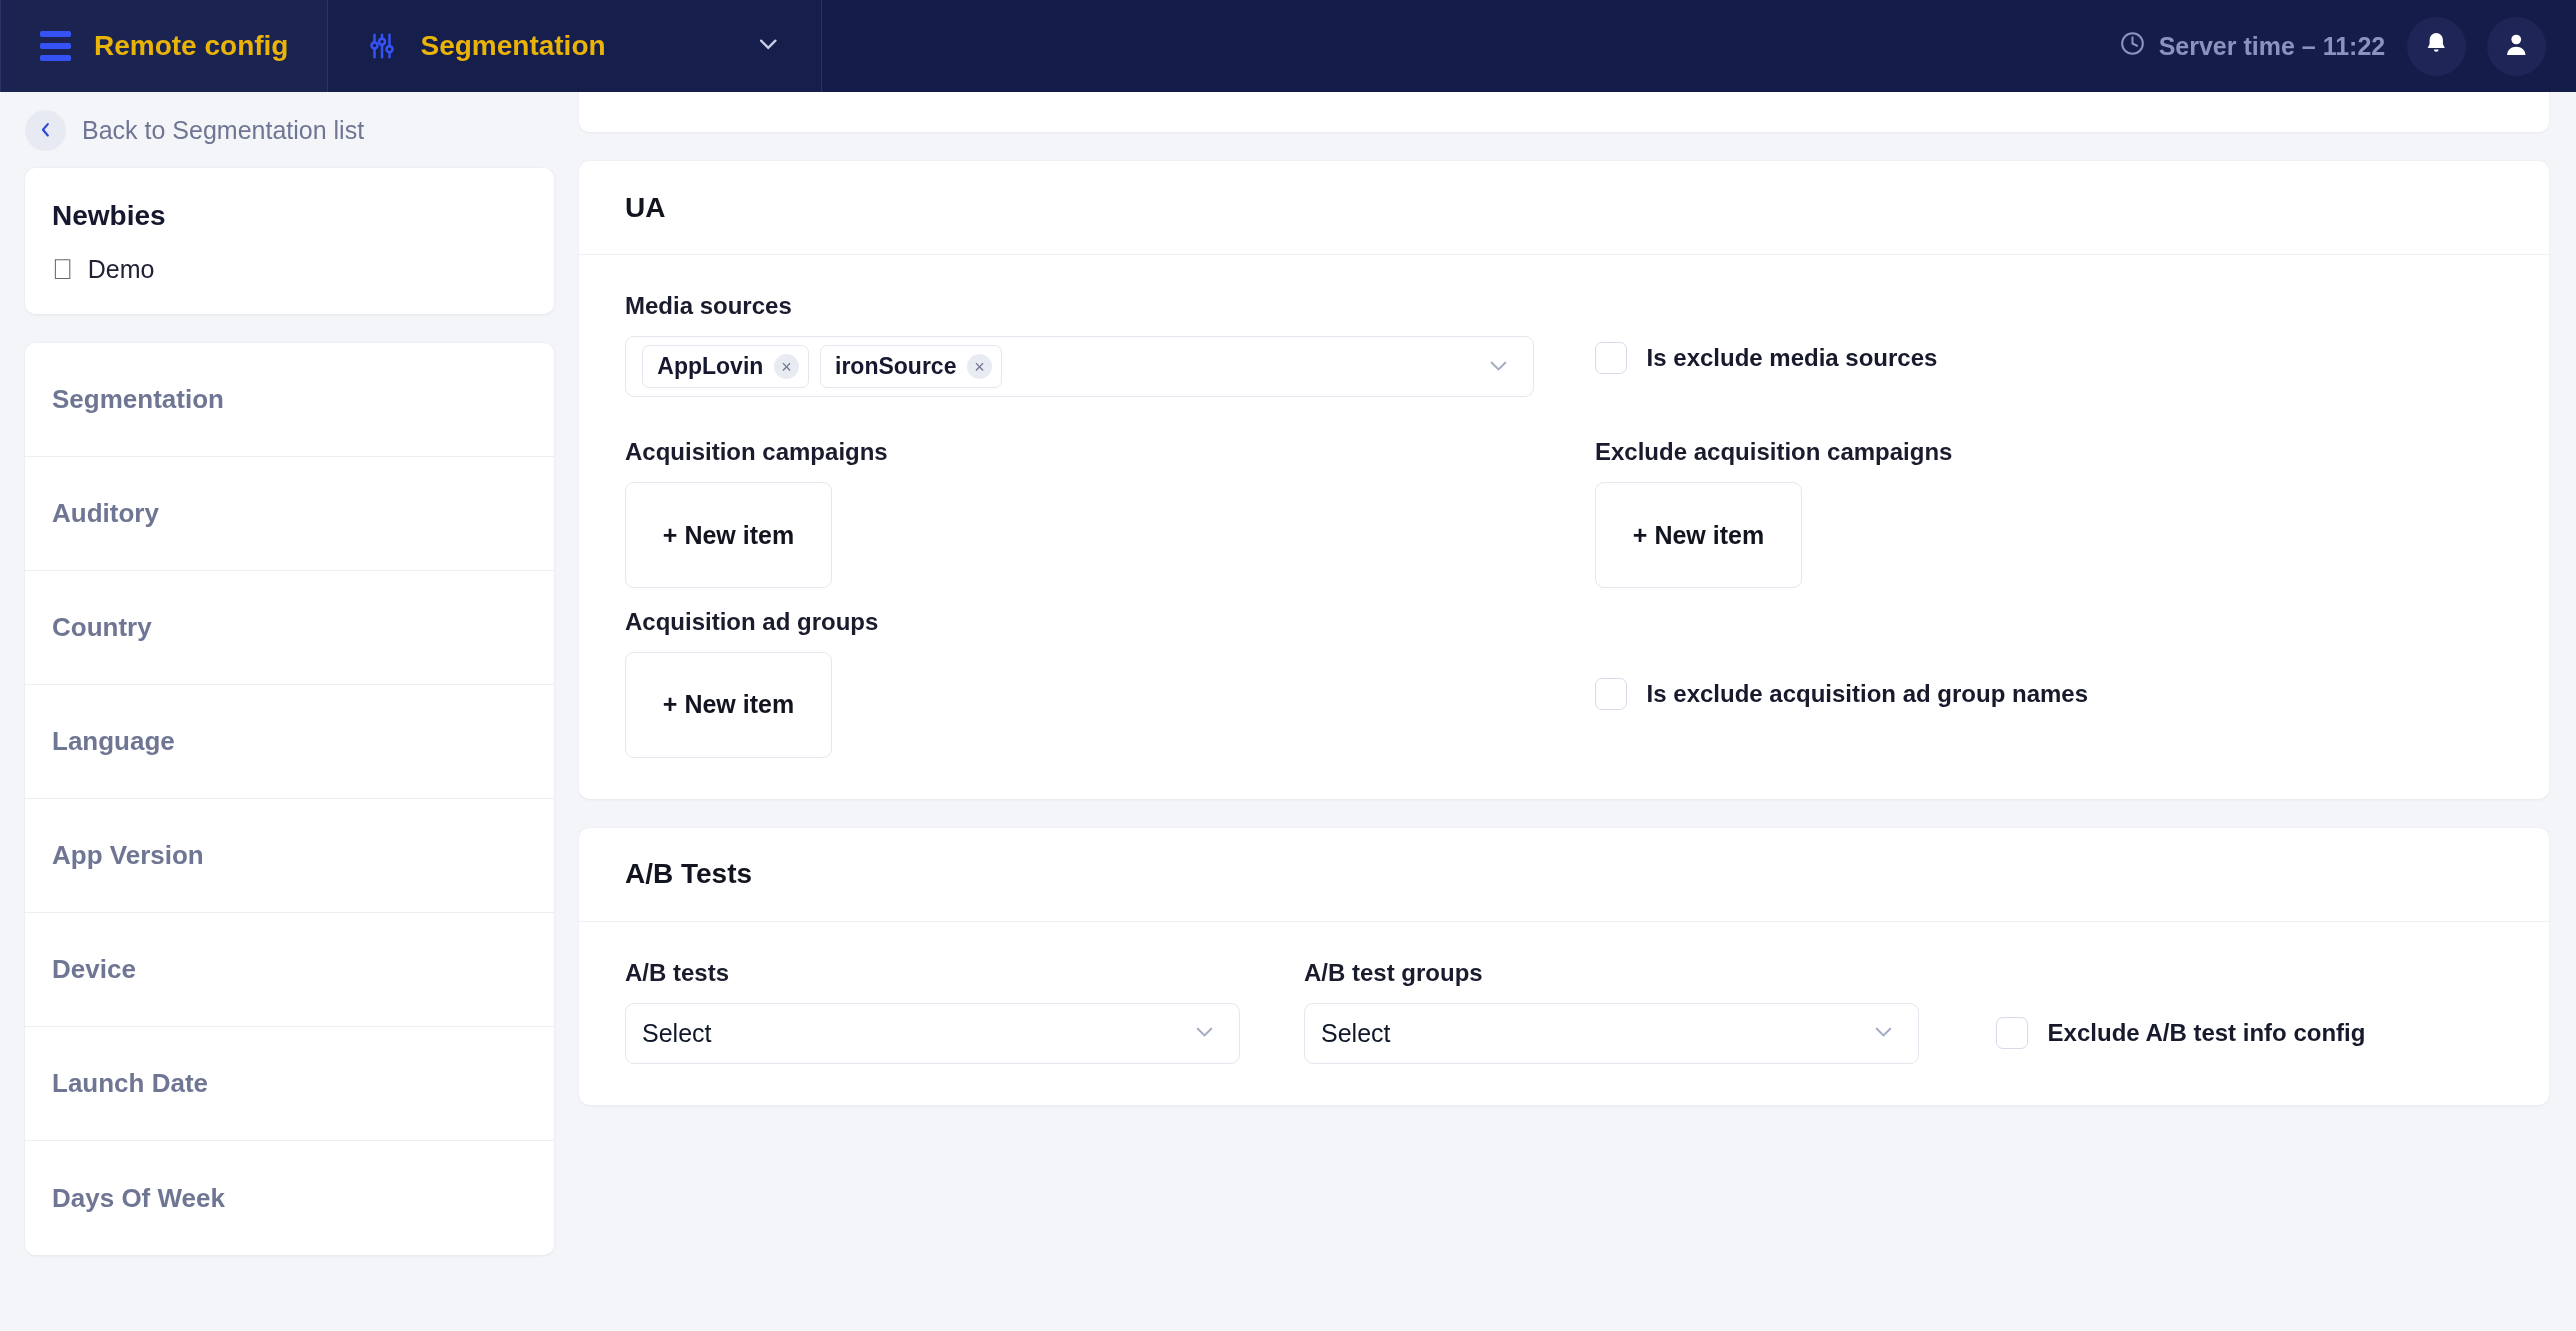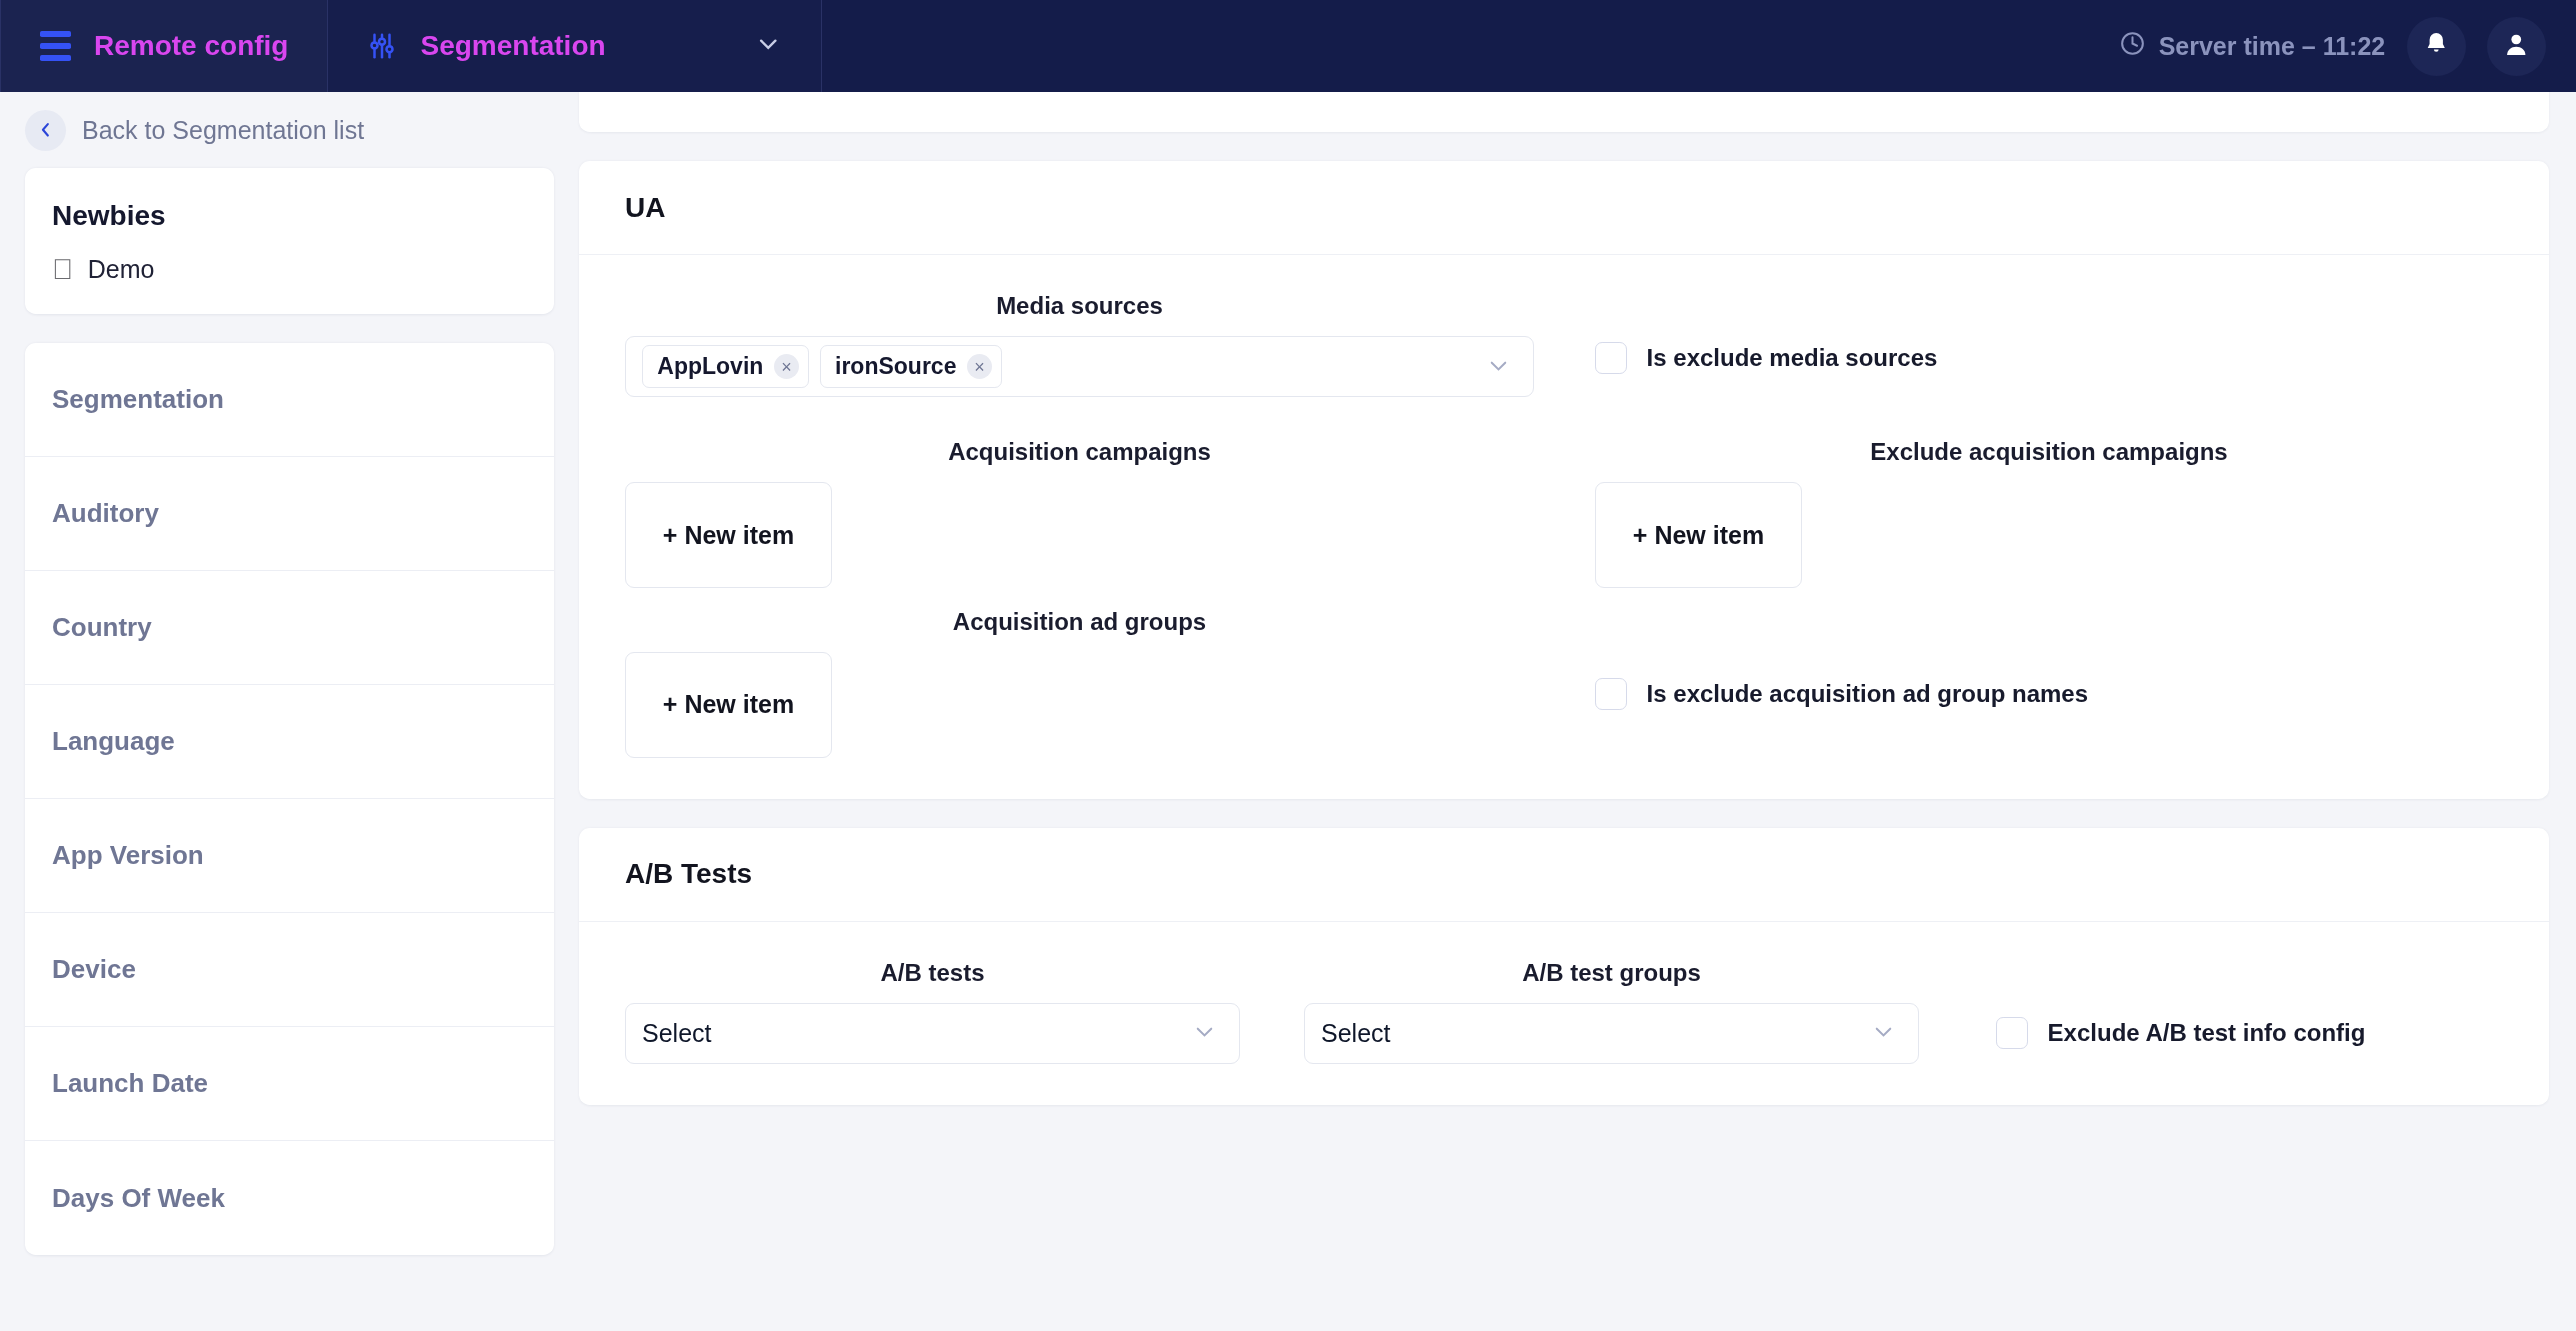--- a/index.html
+++ b/index.html
@@ -30,21 +30,21 @@
   }
   .nav-seg {
     display: flex; align-items: center; gap: 23px;
     padding: 0 39px;
     background: #1b2350;
     border-left: 0.9px solid #2a3266;
   }
   .nav-seg.alt { background: #161e4c; border-right: 0.9px solid #2a3266; }
   .nav-hamburger { display: flex; flex-direction: column; gap: 6.2px; }
   .nav-hamburger i { display: block; width: 31px; height: 6.2px; background: #3552f5; border-radius: 1.8px; }
-  .nav-label { color: #d946ef; font-size: 28px; font-weight: 700; white-space: nowrap; }
+  .nav-label { color: #eab308; font-size: 28px; font-weight: 700; white-space: nowrap; }
   .slider-icon { width: 30px; height: 30px; flex: none; }
   .chev-nav { margin-left: 125px; }
 
   .topbar-right {
     margin-left: auto;
     display: flex; align-items: center; gap: 21.4px;
     padding-right: 30px;
   }
   .server-time {
     display: flex; align-items: center; gap: 12.5px;
@@ -104,21 +104,21 @@
     background: #fff; border-radius: 10.7px;
     box-shadow: 0 0.9px 2.7px rgba(20,28,74,.06);
   }
   .card-stub { height: 40px; border-radius: 0 0 10.7px 10.7px; }
   .card-head {
     height: 94px; display: flex; align-items: center;
     padding-left: 46px;
     border-bottom: 1.8px solid #eef0f5;
     font-size: 28px; font-weight: 700; color: #12141f;
   }
-  .card-body { padding: 37px 46px 41px; text-align: center; }
+  .card-body { padding: 37px 46px 41px; }
   .gap { height: 29px; }
 
   .grid2 { display: flex; }
   .col-l { width: 909px; min-width: 909px; }
   .col-r { flex: 1; padding-left: 61px; }
 
   .flabel {
     font-size: 24px; font-weight: 700; color: #1a1c2e;
     margin-bottom: 16px; display: block;
   }

